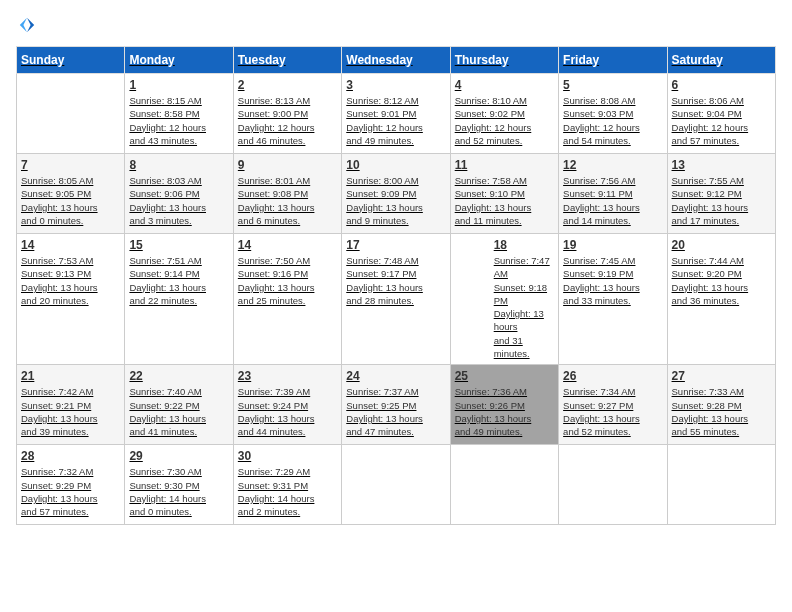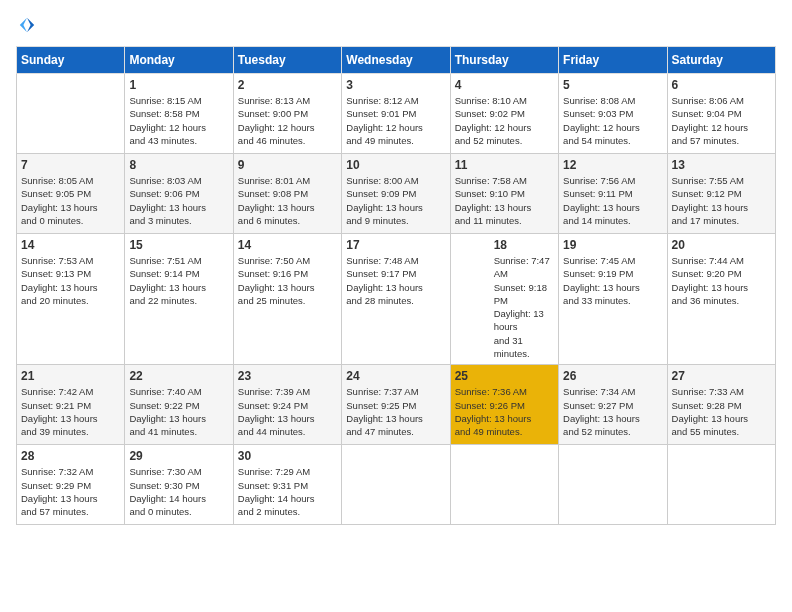--- a/index.html
+++ b/index.html
@@ -49,20 +49,21 @@
       color: #333;
     }
     .location {
       font-size: 14px;
       color: #555;
     }
     .calendar {
       width: 100%;
       border-collapse: collapse;
       font-size: 11px;
+      text-decoration: underline;
     }
     .calendar th {
       background-color: #1565c0;
       color: #fff;
       padding: 6px 4px;
       text-align: left;
       font-size: 12px;
       font-weight: bold;
       border: 1px solid #ddd;
     }
@@ -229,21 +230,21 @@
           <div class="day-info">Sunrise: 7:40 AM<br>Sunset: 9:22 PM<br>Daylight: 13 hours<br>and 41 minutes.</div>
         </td>
         <td style="background-color: rgb(245, 245, 245);">
           <span class="day-number">23</span>
           <div class="day-info">Sunrise: 7:39 AM<br>Sunset: 9:24 PM<br>Daylight: 13 hours<br>and 44 minutes.</div>
         </td>
         <td style="background-color: rgb(245, 245, 245);">
           <span class="day-number">24</span>
           <div class="day-info">Sunrise: 7:37 AM<br>Sunset: 9:25 PM<br>Daylight: 13 hours<br>and 47 minutes.</div>
         </td>
-        <td style="background-color: #eab308;">
+        <td style="background-color: #a3a3a3;">
           <span class="day-number">25</span>
           <div class="day-info">Sunrise: 7:36 AM<br>Sunset: 9:26 PM<br>Daylight: 13 hours<br>and 49 minutes.</div>
         </td>
         <td style="background-color: rgb(245, 245, 245);">
           <span class="day-number">26</span>
           <div class="day-info">Sunrise: 7:34 AM<br>Sunset: 9:27 PM<br>Daylight: 13 hours<br>and 52 minutes.</div>
         </td>
         <td style="background-color: rgb(245, 245, 245);">
           <span class="day-number">27</span>
           <div class="day-info">Sunrise: 7:33 AM<br>Sunset: 9:28 PM<br>Daylight: 13 hours<br>and 55 minutes.</div>

